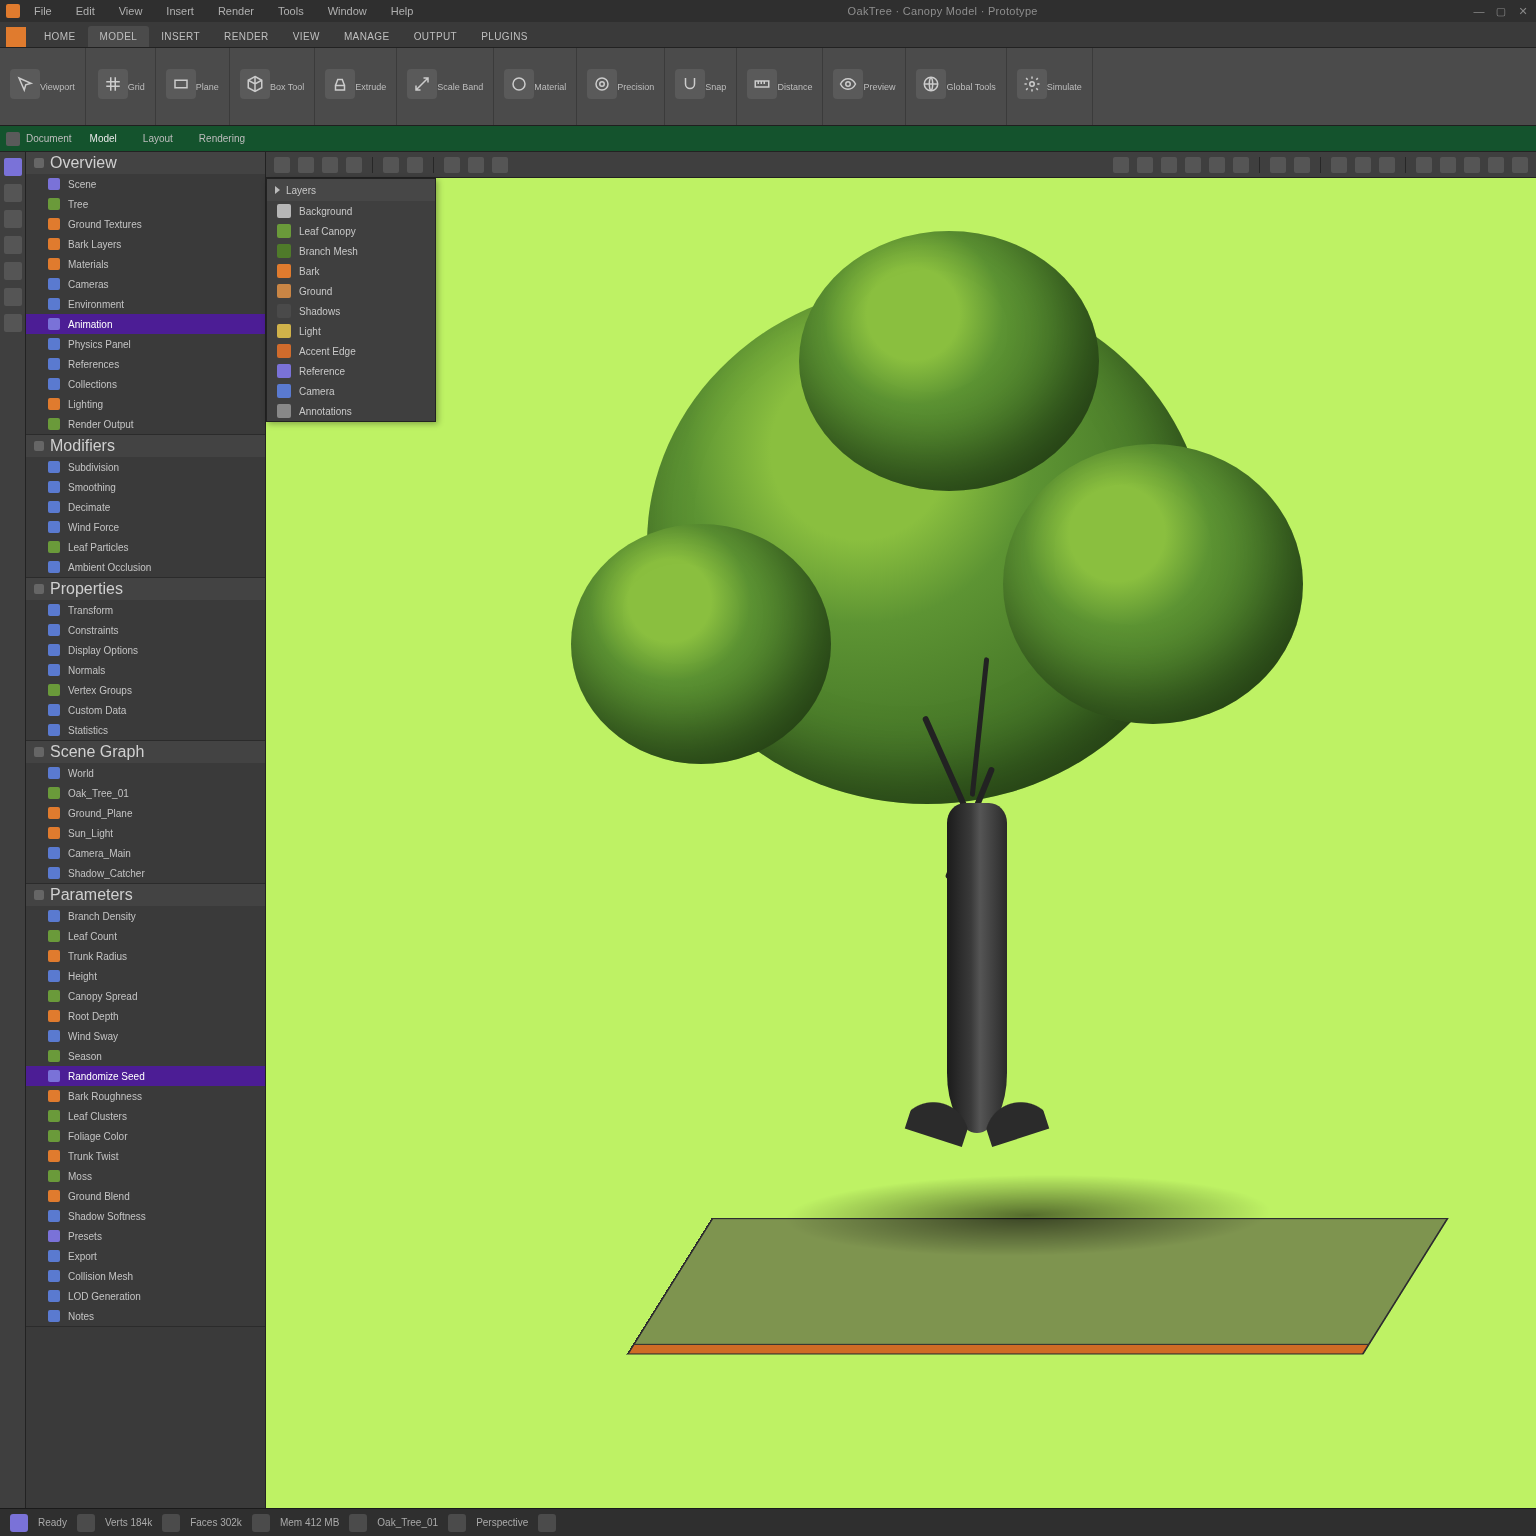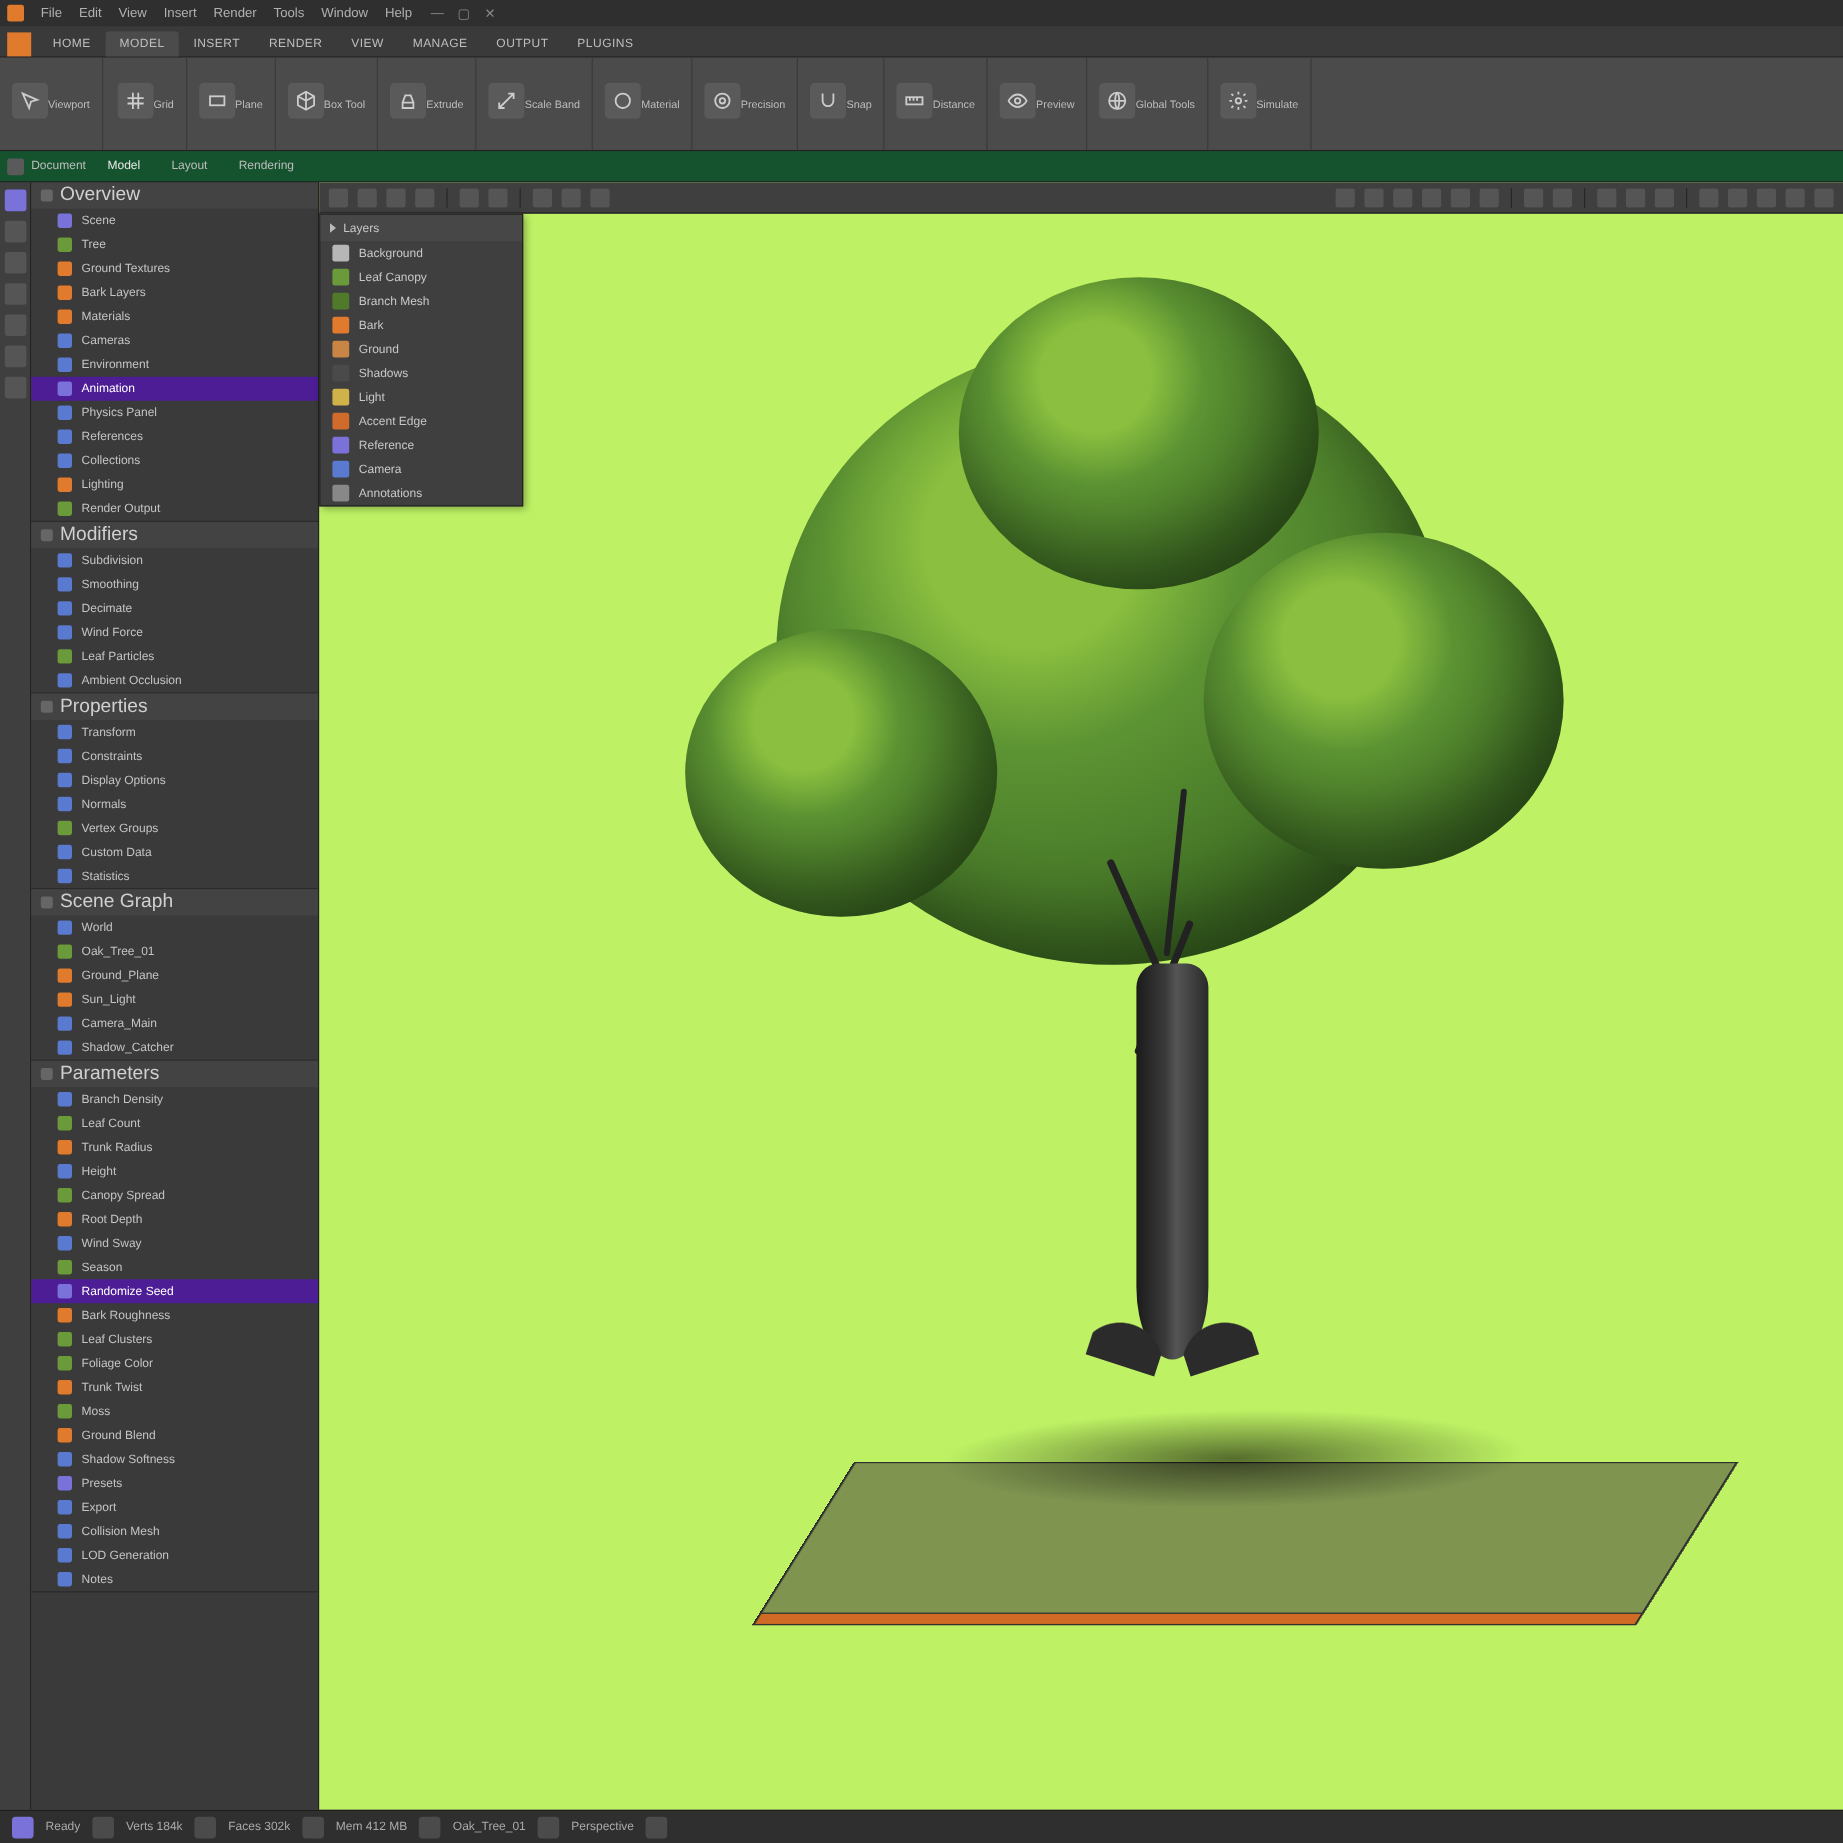--- a/index.html
+++ b/index.html
@@ -1,21 +1,21 @@
 <!DOCTYPE html>
 <html><head>
 <meta charset="utf-8">
 <style>
 * { margin:0; padding:0; box-sizing:border-box; font-family:"Segoe UI",Arial,sans-serif; user-select:none; }
 body { width:1536px; height:1536px; background:#3a3a3a; color:#c8c8c8; font-size:11px; overflow:hidden; }
 
 
 .titlebar { height:22px; background:#2f2f2f; display:flex; align-items:center; padding:0 6px; gap:14px; font-size:11px; color:#b0b0b0; }
 .titlebar .logo { width:14px; height:14px; border-radius:2px; background:#e07b2e; }
-.titlebar .menu { display:flex; gap:14px;align-items:center; }
+.titlebar .menu { display:flex; gap:24px;align-items:center; }
 .titlebar .title { flex:1; text-align:center; color:#8e8e8e; font-size:11px; letter-spacing:.3px; }
 .titlebar .win-icons { display:flex; gap:8px; }
 .win-icons span { width:14px; height:14px; display:inline-flex; align-items:center; justify-content:center; color:#888; }
 
 
 .ribbontabs { height:26px; background:#3a3a3a; border-bottom:1px solid #222; display:flex; align-items:flex-end; padding-left:6px; gap:2px; }
 .ribbontabs .tab { padding:5px 12px 5px; color:#bfbfbf; font-size:10px; letter-spacing:.4px; cursor:pointer; }
 .ribbontabs .tab.active { background:#4b4b4b; border-top-left-radius:3px; border-top-right-radius:3px; }
 .ribbontabs .prim { width:20px; height:20px; background:#e07b2e; margin-right:4px; }
 
@@ -94,20 +94,21 @@
   <div class="menu" id="mainmenu">
       <span>File</span>
       <span>Edit</span>
       <span>View</span>
       <span>Insert</span>
       <span>Render</span>
       <span>Tools</span>
       <span>Window</span>
       <span>Help</span>
     </div>
+  <div class="title">OakTree · Canopy Model · Prototype</div>
   <div class="win-icons">
     <span>—</span>
     <span>▢</span>
     <span>✕</span>
   </div>
 </div>
 
 <div class="ribbontabs">
   <div class="prim"></div>
   <div id="ribtabs" style="display:flex;">

